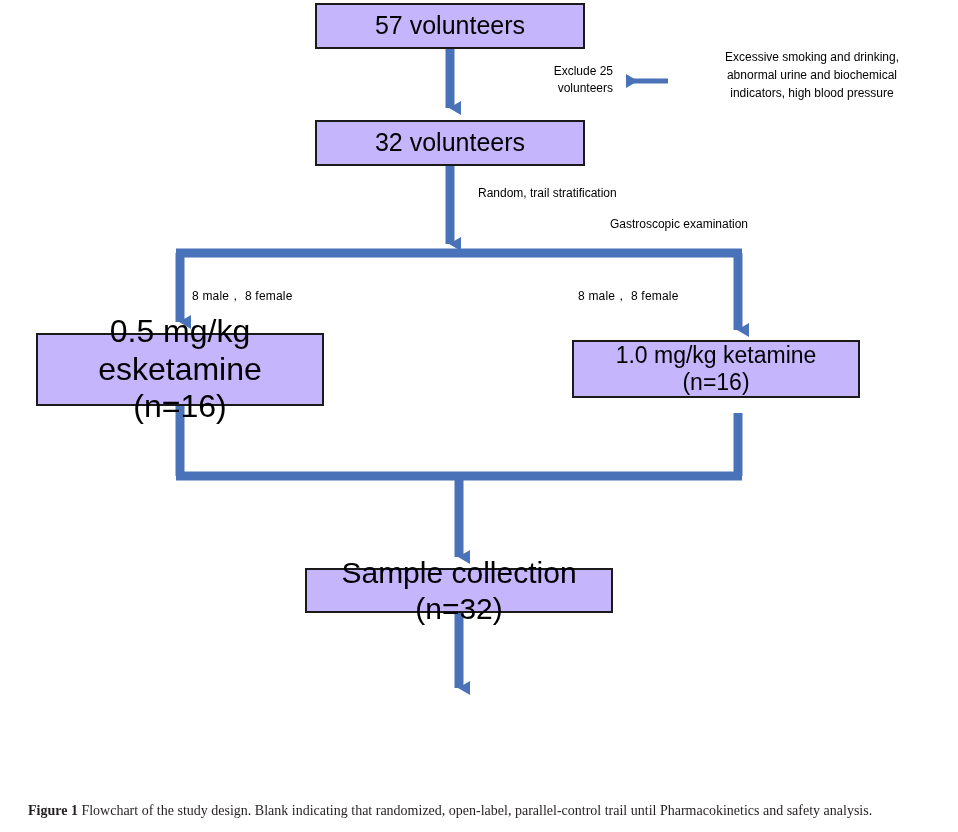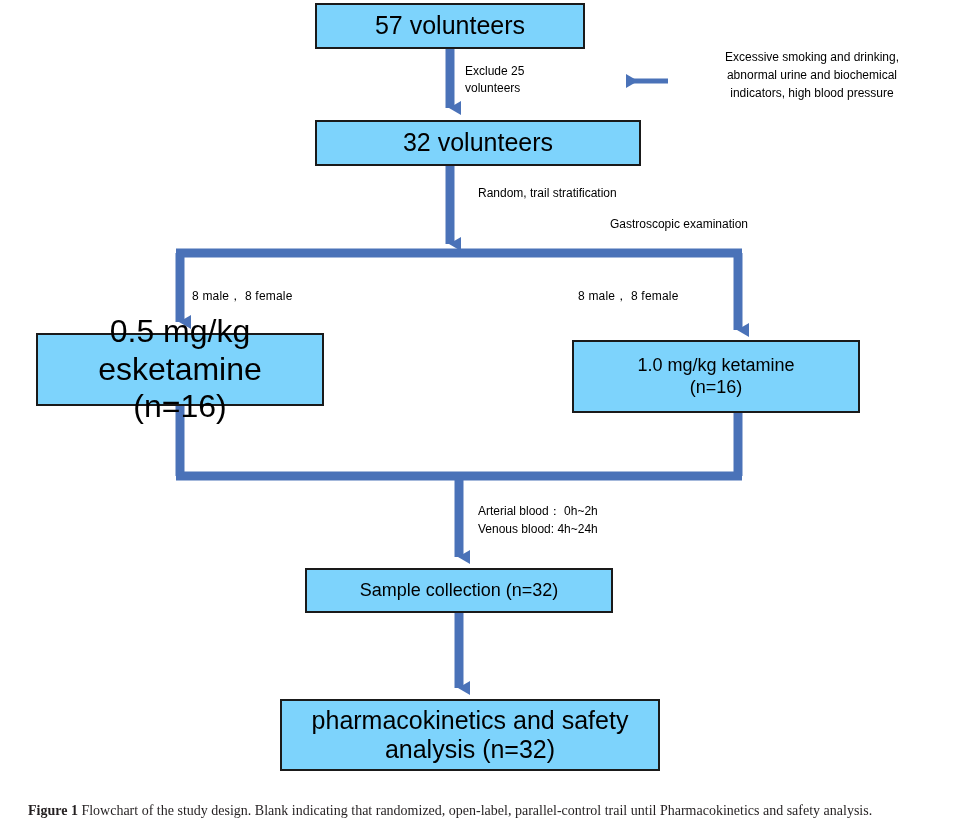--- a/index.html
+++ b/index.html
@@ -21,73 +21,73 @@
     top: 0;
     width: 958px;
     height: 832px;
   }
 
   
   .node-box {
     position: absolute;
     box-sizing: border-box;
     border: 2px solid #1a1a1a;
-    background: #7dd3fc;
+    background: #c4b5fd;
     display: flex;
     align-items: center;
     justify-content: center;
     text-align: center;
     color: #000000;
     z-index: 5;
     line-height: 1.18;
   }
   .node-box .node-text {
     display: block;
     white-space: pre-line;
     padding: 0 6px;
   }
 
   #box-volunteers-57 {
     left: 315px; top: 3px; width: 270px; height: 46px;
     font-size: 25px;
   }
   #box-volunteers-32 {
-    left: 315px; top: 120px; width: 326px; height: 46px;
+    left: 315px; top: 120px; width: 270px; height: 46px;
     font-size: 25px;
     text-align: right;
   }
   #box-esketamine {
     left: 36px; top: 333px; width: 288px; height: 73px;
     font-size: 32px;
   }
   #box-ketamine {
-    left: 572px; top: 340px; width: 288px; height: 73px;
-    font-size: 18px;
+    left: 572px; top: 340px; width: 288px; height: 58px;
+    font-size: 23px;
   }
   #box-sample-collection {
     left: 305px; top: 568px; width: 308px; height: 45px;
-    font-size: 18px;
+    font-size: 30px;
   }
   #box-analysis {
     left: 280px; top: 699px; width: 380px; height: 72px;
     font-size: 25px;
   }
 
   
   .annotation {
     position: absolute;
     color: #000000;
     font-size: 12px;
     line-height: 1.45;
     white-space: pre-line;
     z-index: 6;
   }
   #label-exclude {
-    left: 465px; top: 63px; width: 130px;
-    text-align: left;
+    left: 483px; top: 63px; width: 130px;
+    text-align: right;
   }
   #label-criteria {
     left: 672px; top: 48px; width: 280px;
     text-align: center;
     line-height: 1.5;
   }
   #label-random {
     left: 478px; top: 185px; width: 270px;
     text-align: left;
   }
@@ -210,41 +210,35 @@
 
   <div class="node-box" id="box-ketamine">
     <span class="node-text">1.0 mg/kg ketamine
 (n=16)</span>
   </div>
 
   <div class="node-box" id="box-sample-collection">
     <span class="node-text">Sample collection (n=32)</span>
   </div>
 
-  <div class="node-box" id="box-analysis">
-    <span class="node-text">pharmacokinetics and safety
-analysis (n=32)</span>
-  </div>
 
   <div class="annotation" id="label-exclude">Exclude 25
 volunteers</div>
 
   <div class="annotation" id="label-criteria">Excessive smoking and drinking,
 abnormal urine and biochemical
 indicators, high blood pressure</div>
 
   <div class="annotation" id="label-random">Random, trail stratification</div>
 
   <div class="annotation" id="label-gastro">Gastroscopic examination</div>
 
   <div class="annotation" id="label-left-split">8 male， 8 female</div>
 
   <div class="annotation" id="label-right-split">8 male， 8 female</div>
 
-  <div class="annotation" id="label-blood">Arterial blood： 0h~2h
-Venous blood: 4h~24h</div>
 
   <div id="figure-caption">
     <span class="cap-label">Figure 1</span>
     <span>Flowchart of the study design. Blank indicating that randomized, open-label, parallel-control trail until Pharmacokinetics and safety analysis.</span>
   </div>
 
 </div>
 
 </body></html>

